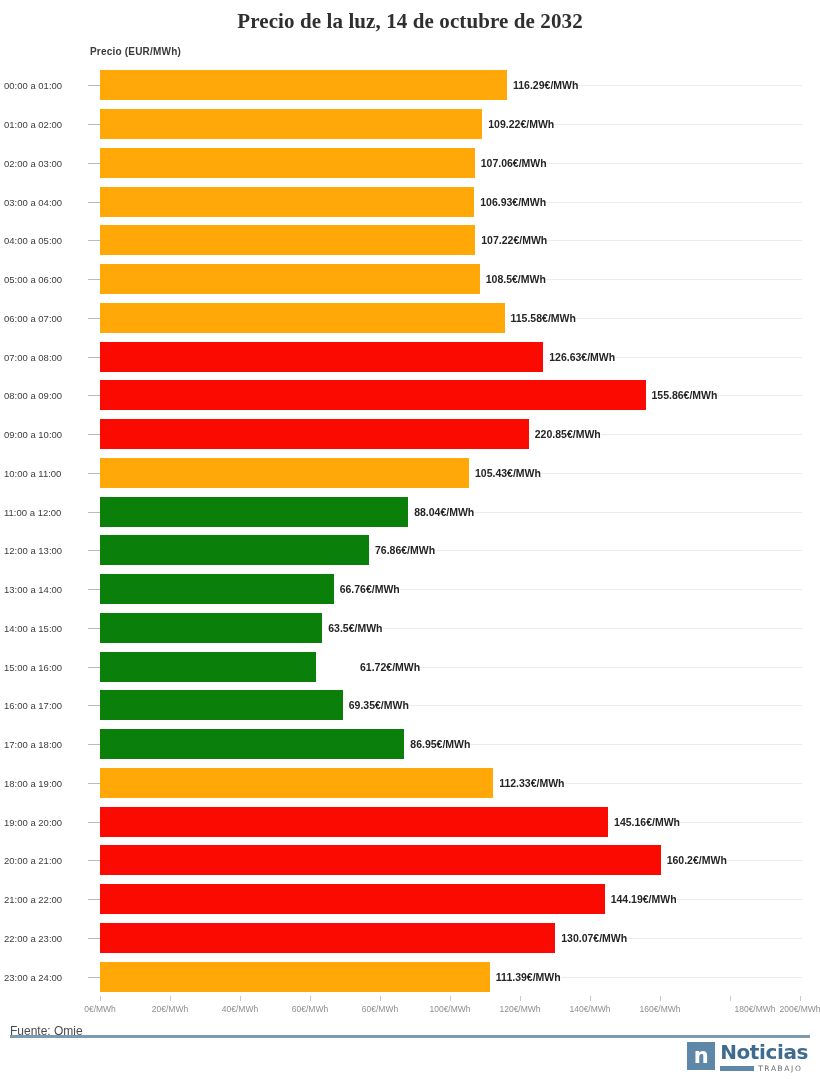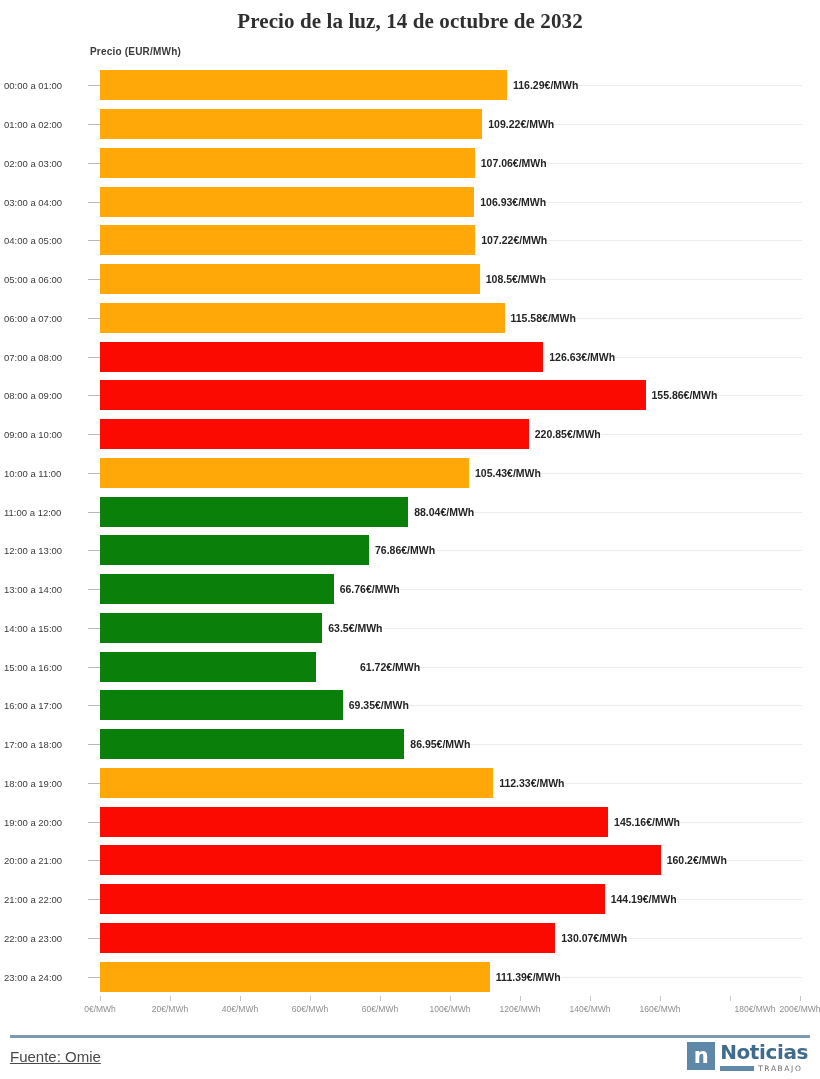--- a/index.html
+++ b/index.html
@@ -137,24 +137,23 @@
     position: absolute;
     left: 10px;
     right: 10px;
     top: 1035px;
     height: 3px;
     background: #7d9bb0;
   }
   .footer-source {
     position: absolute;
     left: 10px;
-    top: 1048px;
-    font-size: 15px;
+    top: 1024px;
+    font-size: 12px;
     color: #4a4a4a;
-    text-decoration: underline;
   }
   .brand {
     position: absolute;
     right: 12px;
     top: 1042px;
     display: flex;
     align-items: flex-start;
   }
   .brand-mark {
     width: 28px;

